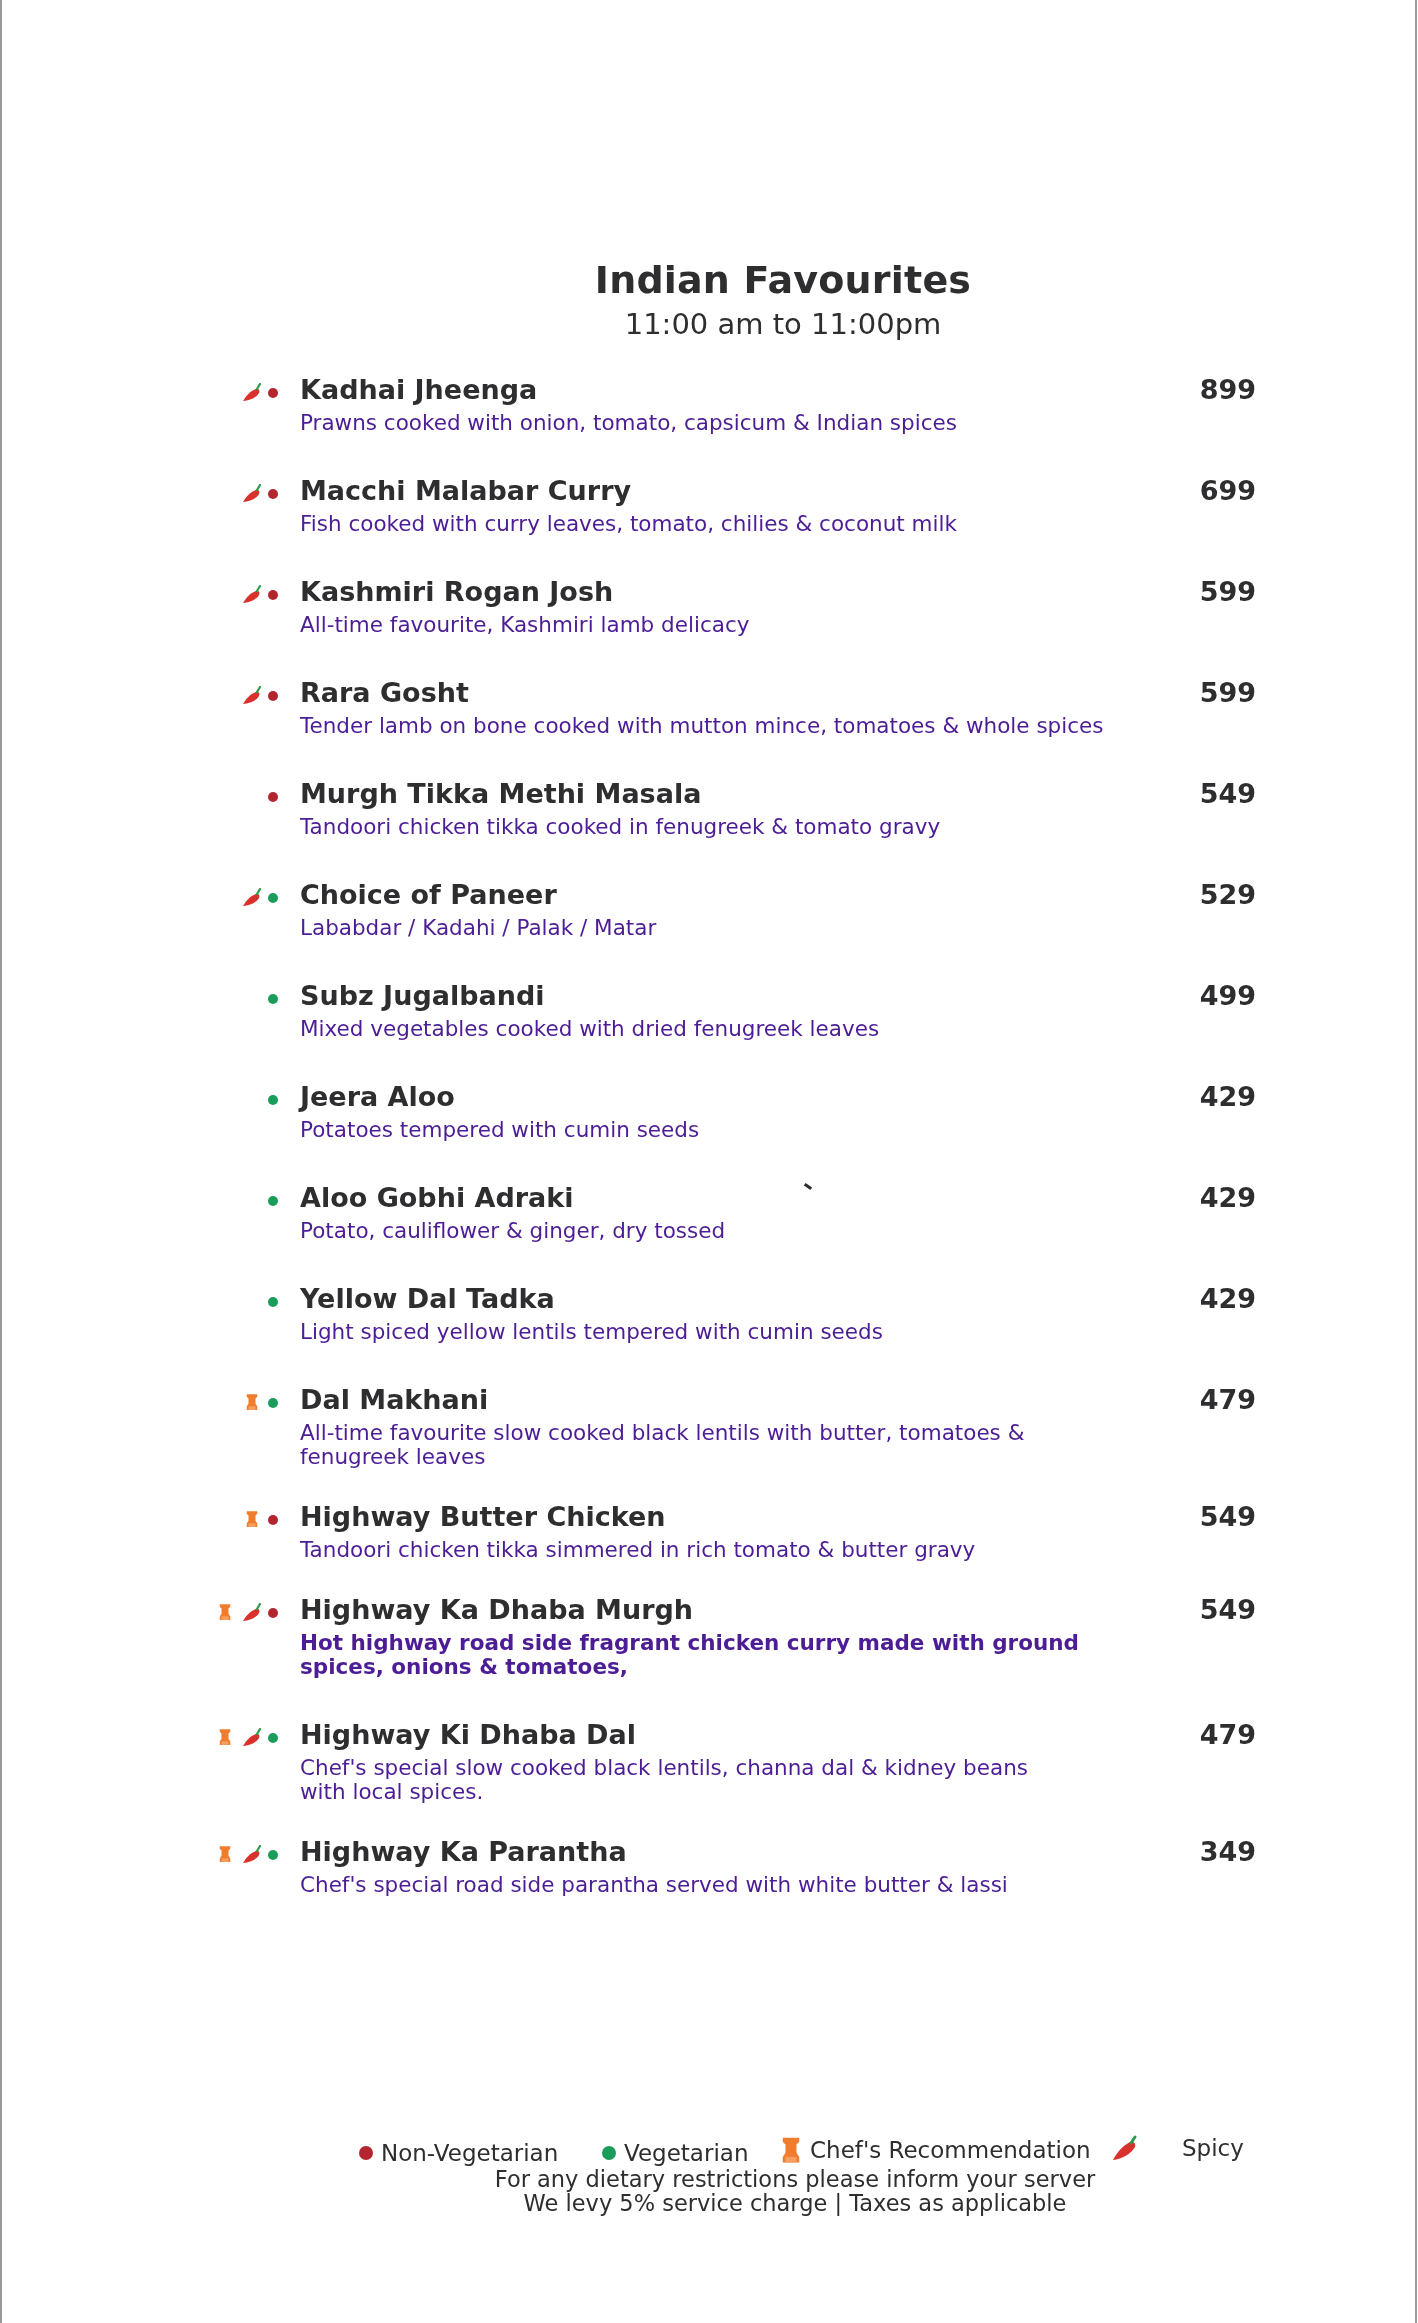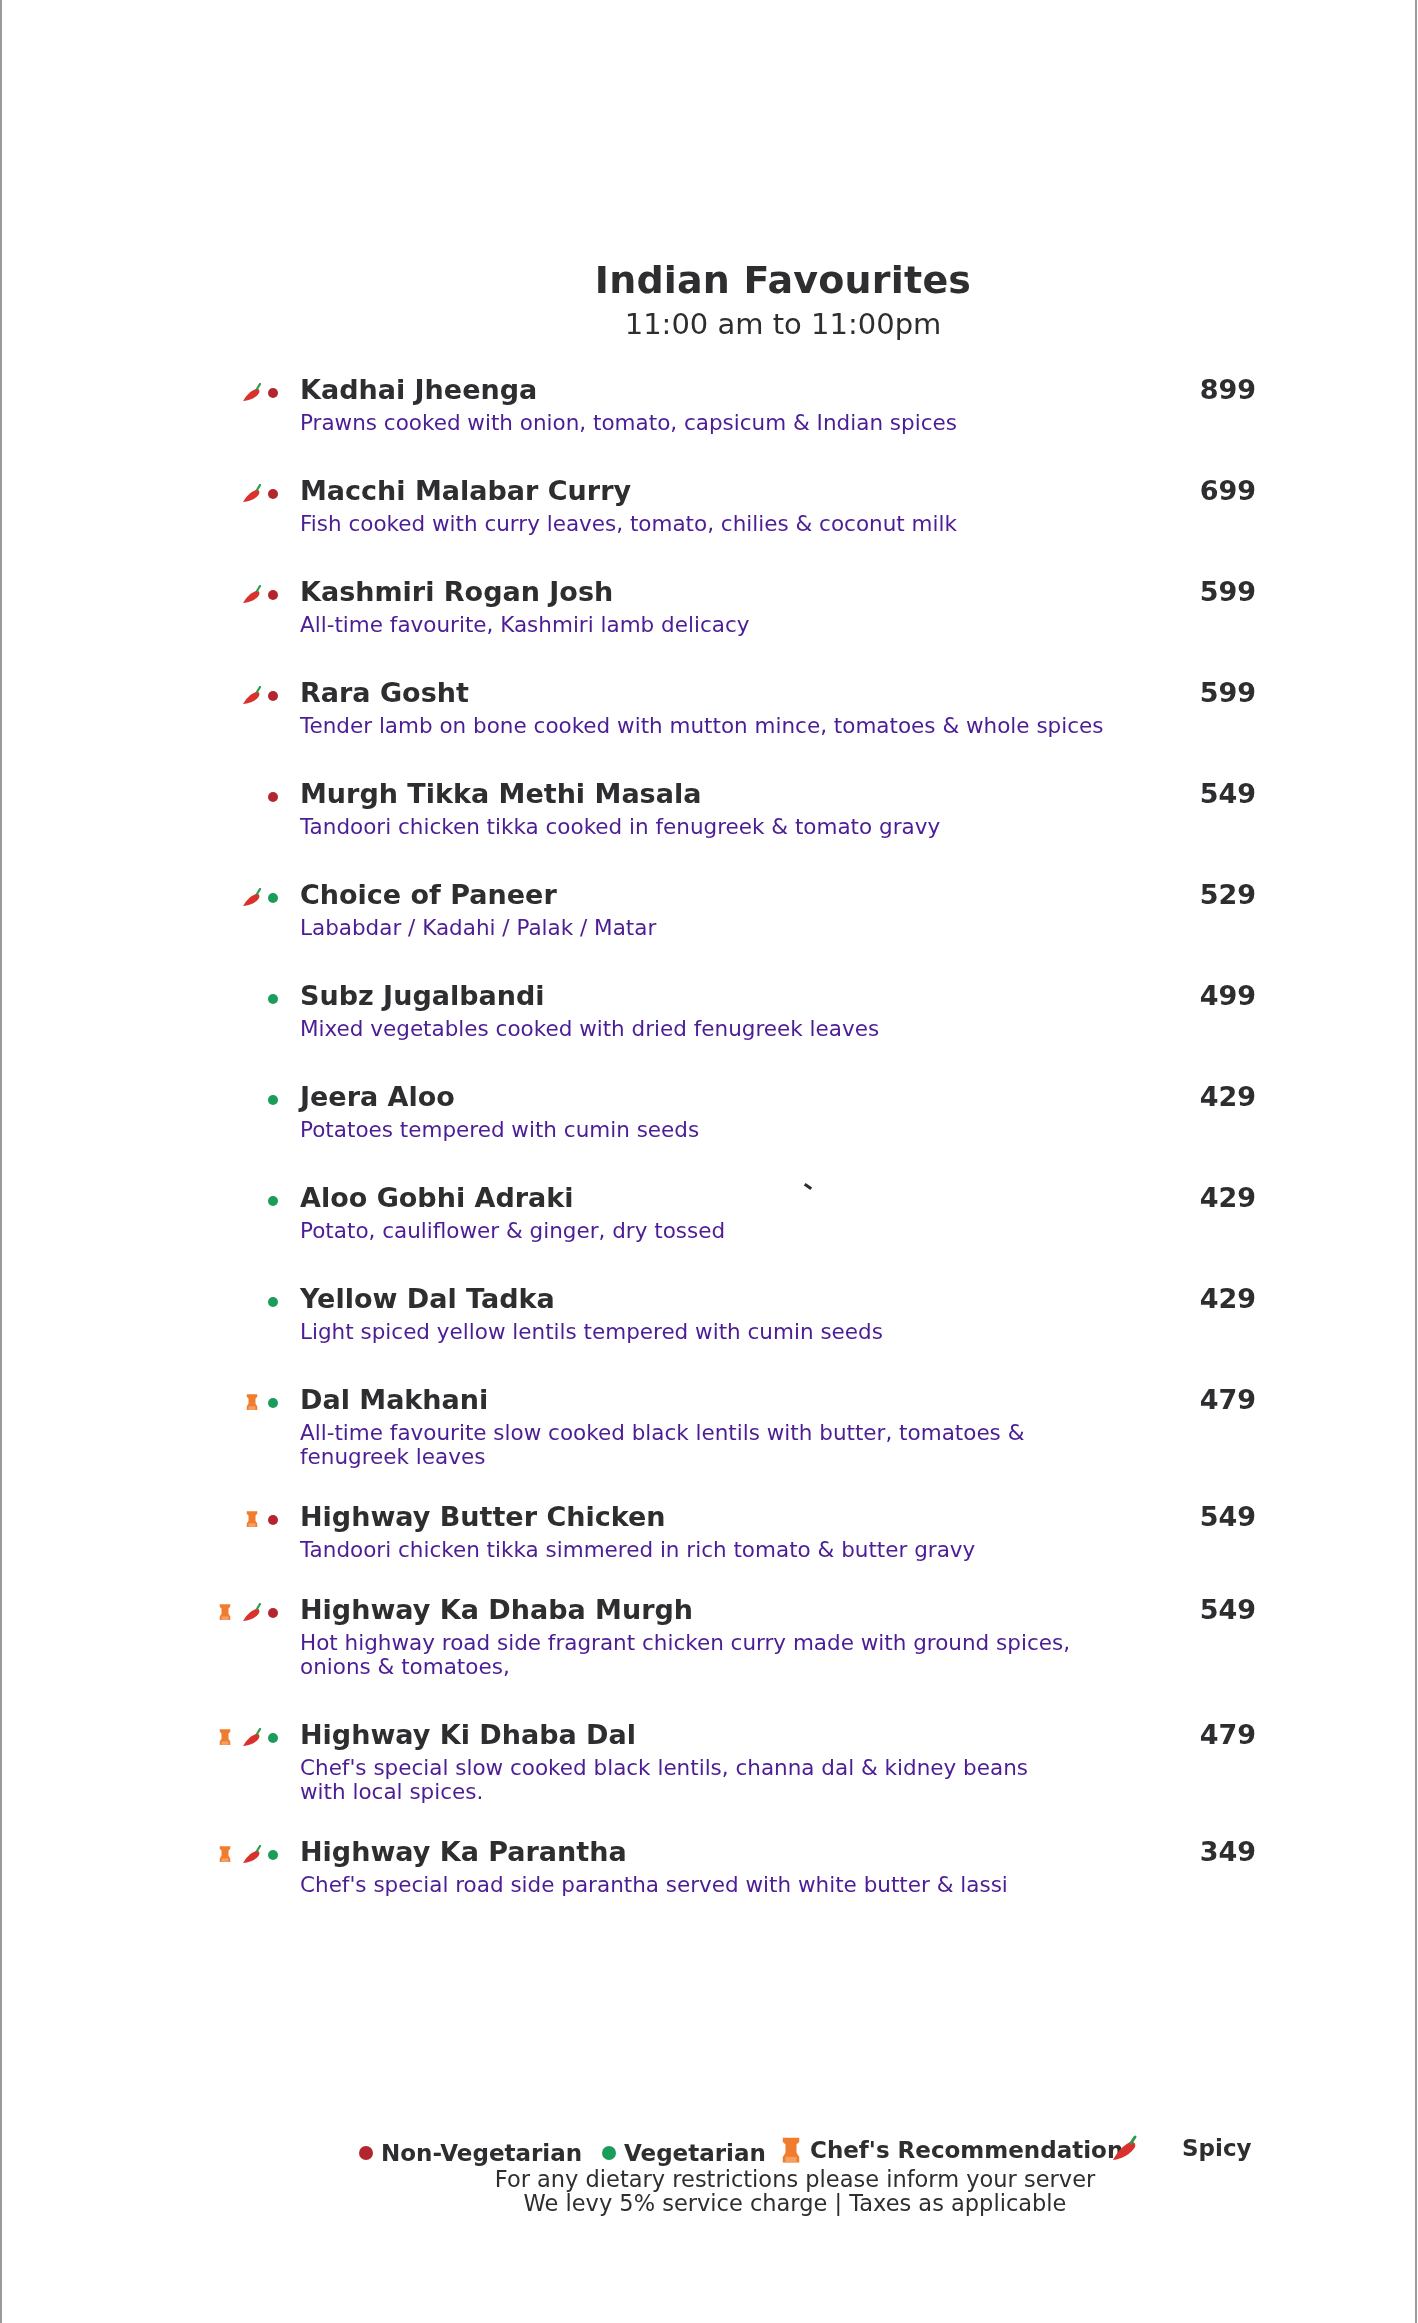--- a/index.html
+++ b/index.html
@@ -16,21 +16,21 @@
   .icons { position:absolute; top:8px; right:1140px; height:22px; display:flex; align-items:center; gap:3px; }
   .name { position:absolute; left:300px; top:0; font-size:27px; font-weight:bold; white-space:nowrap; color:#2e2e30; }
   .desc { position:absolute; left:300px; top:37px; width:820px; font-size:21.5px; line-height:24px; color:#4c1d95; }
   .price { position:absolute; left:1192px; top:0; width:64px; text-align:right; font-size:27px; font-weight:bold; color:#2e2e30; }
   .dot { width:10px; height:10px; border-radius:50%; display:inline-block; }
   .dot.nv { background:#b3262f; }
   .dot.v { background:#1a9c5a; }
   .chef { width:16px; height:20px; display:inline-block; }
   .chili { width:24px; height:20px; display:inline-block; }
   .stray { position:absolute; left:804px; top:1185px; width:8px; height:3px; background:#2e2e30; transform:rotate(35deg); }
-  .legend { position:absolute; left:0; width:1418px; top:2140px; height:30px;font-weight:bold; }
+  .legend { position:absolute; left:0; width:1418px; top:2140px; height:30px; }
   .legend-item { position:absolute; top:0; display:flex; align-items:center; gap:8px; font-size:23px; color:#2e2e30; white-space:nowrap; }
   .legend .dot { width:14px; height:14px; }
   .legend .chef { width:22px; height:28px; }
   .legend .chili { width:32px; height:28px; }
   .note { position:absolute; left:0; width:1590px; text-align:center; font-size:22.5px; color:#2e2e30; }
 </style>
 </head>
 <body>
 
 <div class="page">
@@ -171,21 +171,21 @@
               <path d="M2 1 H14 V4 L12 6 V12 L14 15 V19 H2 V15 L4 12 V6 L2 4 Z" fill="#ef7d2d"></path>
               <path d="M4 15 H12 V19 H4 Z" fill="#f5a060"></path>
             </svg></span>
           <span class="chili"><svg viewBox="0 0 24 20" width="24" height="20">
               <path d="M2 18 C5 13 9 8 15 6 C18 5 19 8 18 10 C15 15 9 17 2 18 Z" fill="#d9312b"></path>
               <path d="M16 6 L19 1" stroke="#2e9a4a" stroke-width="2.2" stroke-linecap="round"></path>
             </svg></span>
           <span class="dot nv"></span>
         </div>
         <div class="name">Highway Ka Dhaba Murgh</div>
-        <div class="desc" style="width: 810px;">Hot highway road side fragrant chicken curry made with ground spices, onions &amp; tomatoes,</div>
+        <div class="desc" style="width: 810px; font-weight: bold;">Hot highway road side fragrant chicken curry made with ground spices, onions &amp; tomatoes,</div>
         <div class="price">549</div>
       </div>
       <div class="item" style="top: 1719px;">
         <div class="icons">
           <span class="chef" style="margin-right: 4px;"><svg viewBox="0 0 16 20" width="14" height="18">
               <path d="M2 1 H14 V4 L12 6 V12 L14 15 V19 H2 V15 L4 12 V6 L2 4 Z" fill="#ef7d2d"></path>
               <path d="M4 15 H12 V19 H4 Z" fill="#f5a060"></path>
             </svg></span>
           <span class="chili"><svg viewBox="0 0 24 20" width="24" height="20">
               <path d="M2 18 C5 13 9 8 15 6 C18 5 19 8 18 10 C15 15 9 17 2 18 Z" fill="#d9312b"></path>

